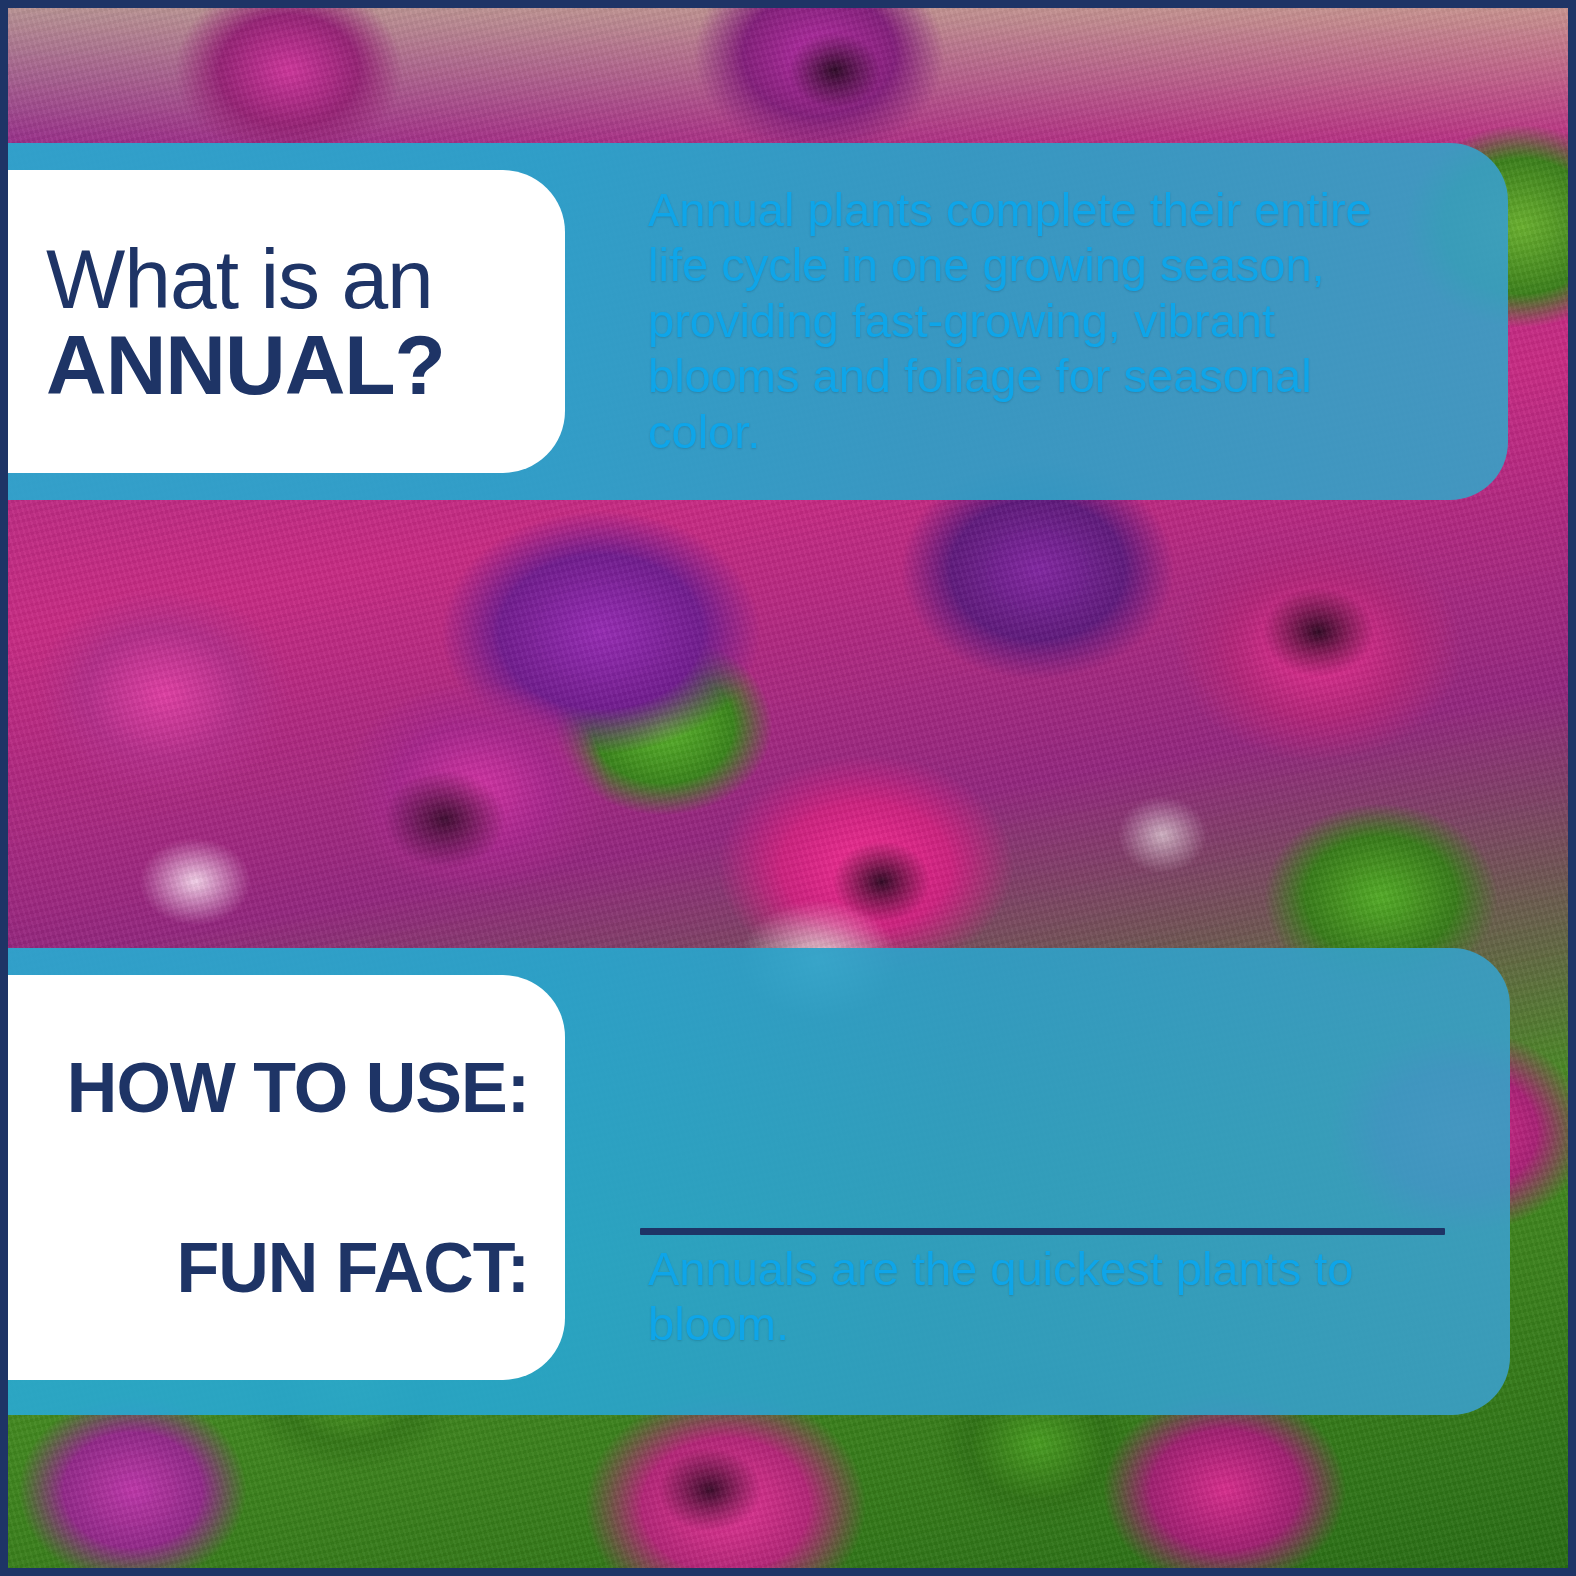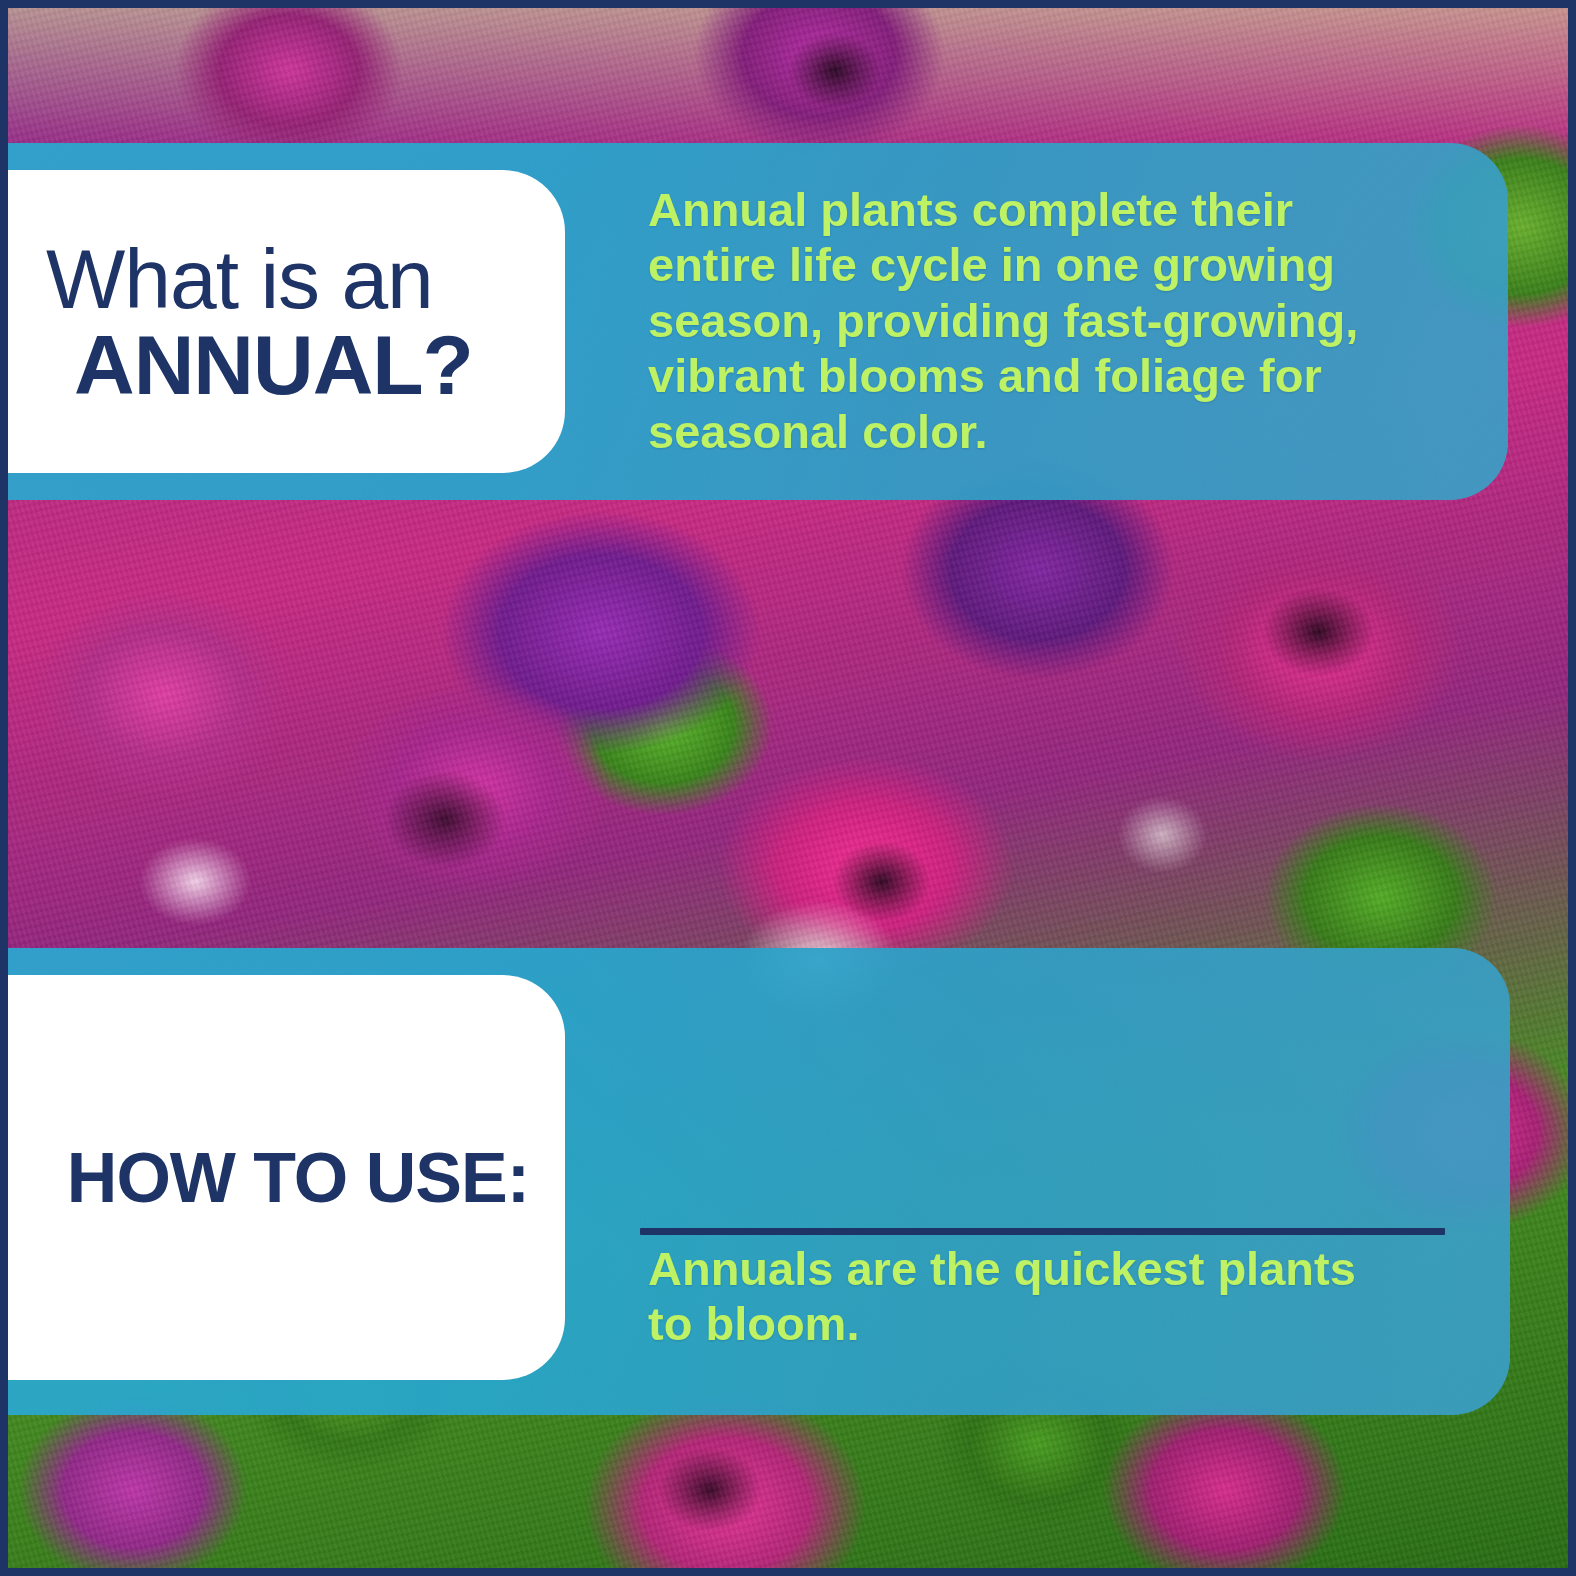--- a/index.html
+++ b/index.html
@@ -101,34 +101,34 @@
   }
 
   
   .title-line1{
     font-size:84px;line-height:1.0;color:#1E3466;
     font-weight:300;letter-spacing:-1px;
     margin-bottom:2px;
   }
   .title-line2{
     font-size:84px;line-height:1.0;color:#1E3466;
-    font-weight:800;letter-spacing:-1px;margin-left:28px;
+    font-weight:800;letter-spacing:-1px;
   }
 
   
   .label-block{display:flex;flex-direction:column;align-items:flex-end;gap:110px;}
   .side-label{
     font-size:70px;line-height:1;color:#1E3466;
     font-weight:800;letter-spacing:-1px;white-space:nowrap;
   }
 
   
   .body-text{
-    position:absolute;color:#bef264;
-    font-weight:700;
+    position:absolute;color:#0ea5e9;
+    font-weight:400;
     text-shadow:0 1px 2px rgba(10,60,80,.22);
   }
   .desc-top{
     left:648px;top:182px;width:760px;
     font-size:47px;line-height:1.18;
   }
   .howto-text{
     left:648px;top:985px;width:800px;
     font-size:47px;line-height:1.17;
   }
@@ -157,20 +157,21 @@
     <div class="title-line2">ANNUAL?</div>
   </div>
 
   <div class="body-text desc-top">Annual plants complete their entire life cycle in one growing season, providing fast-growing, vibrant blooms and foliage for seasonal color.</div>
 
   <div class="panel panel-bottom"></div>
 
   <div class="card card-bottom">
     <div class="label-block">
       <div class="side-label">HOW TO USE:</div>
+      <div class="side-label">FUN FACT:</div>
     </div>
   </div>
 
 
   <div class="divider"></div>
 
   <div class="body-text funfact-text">Annuals are the quickest plants to bloom.</div>
 
   <div class="frame"></div>
 </div>

